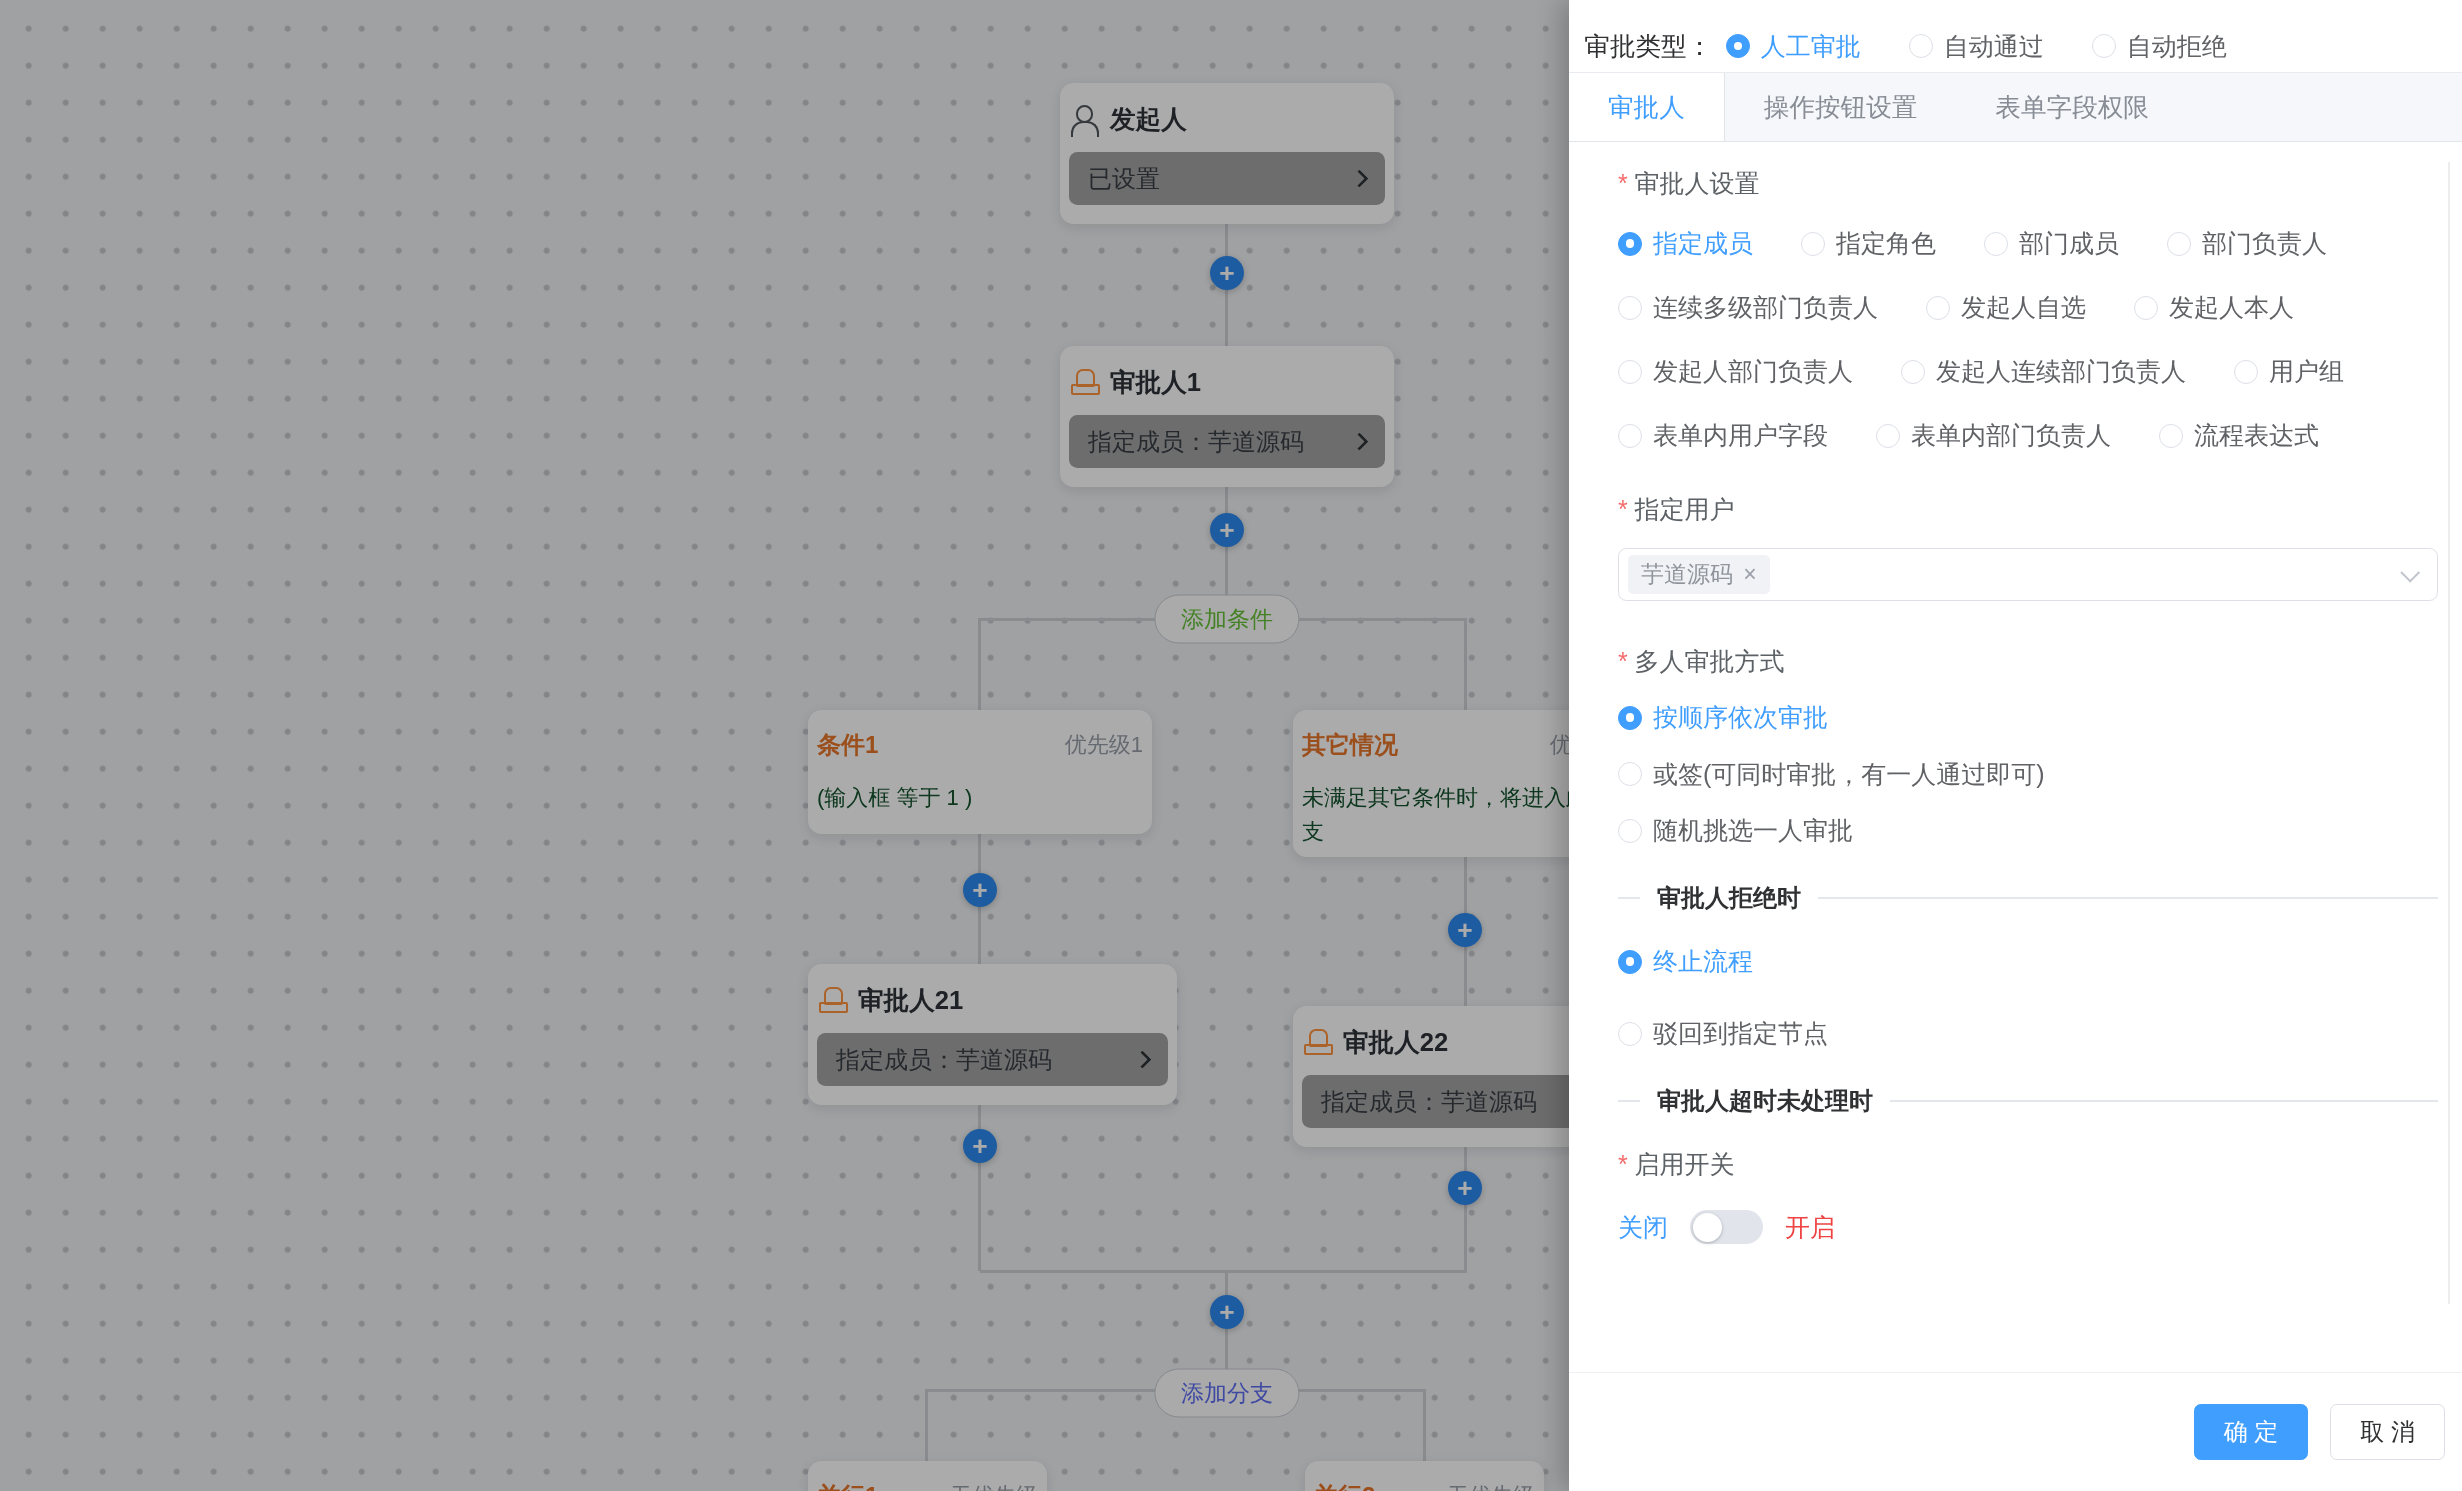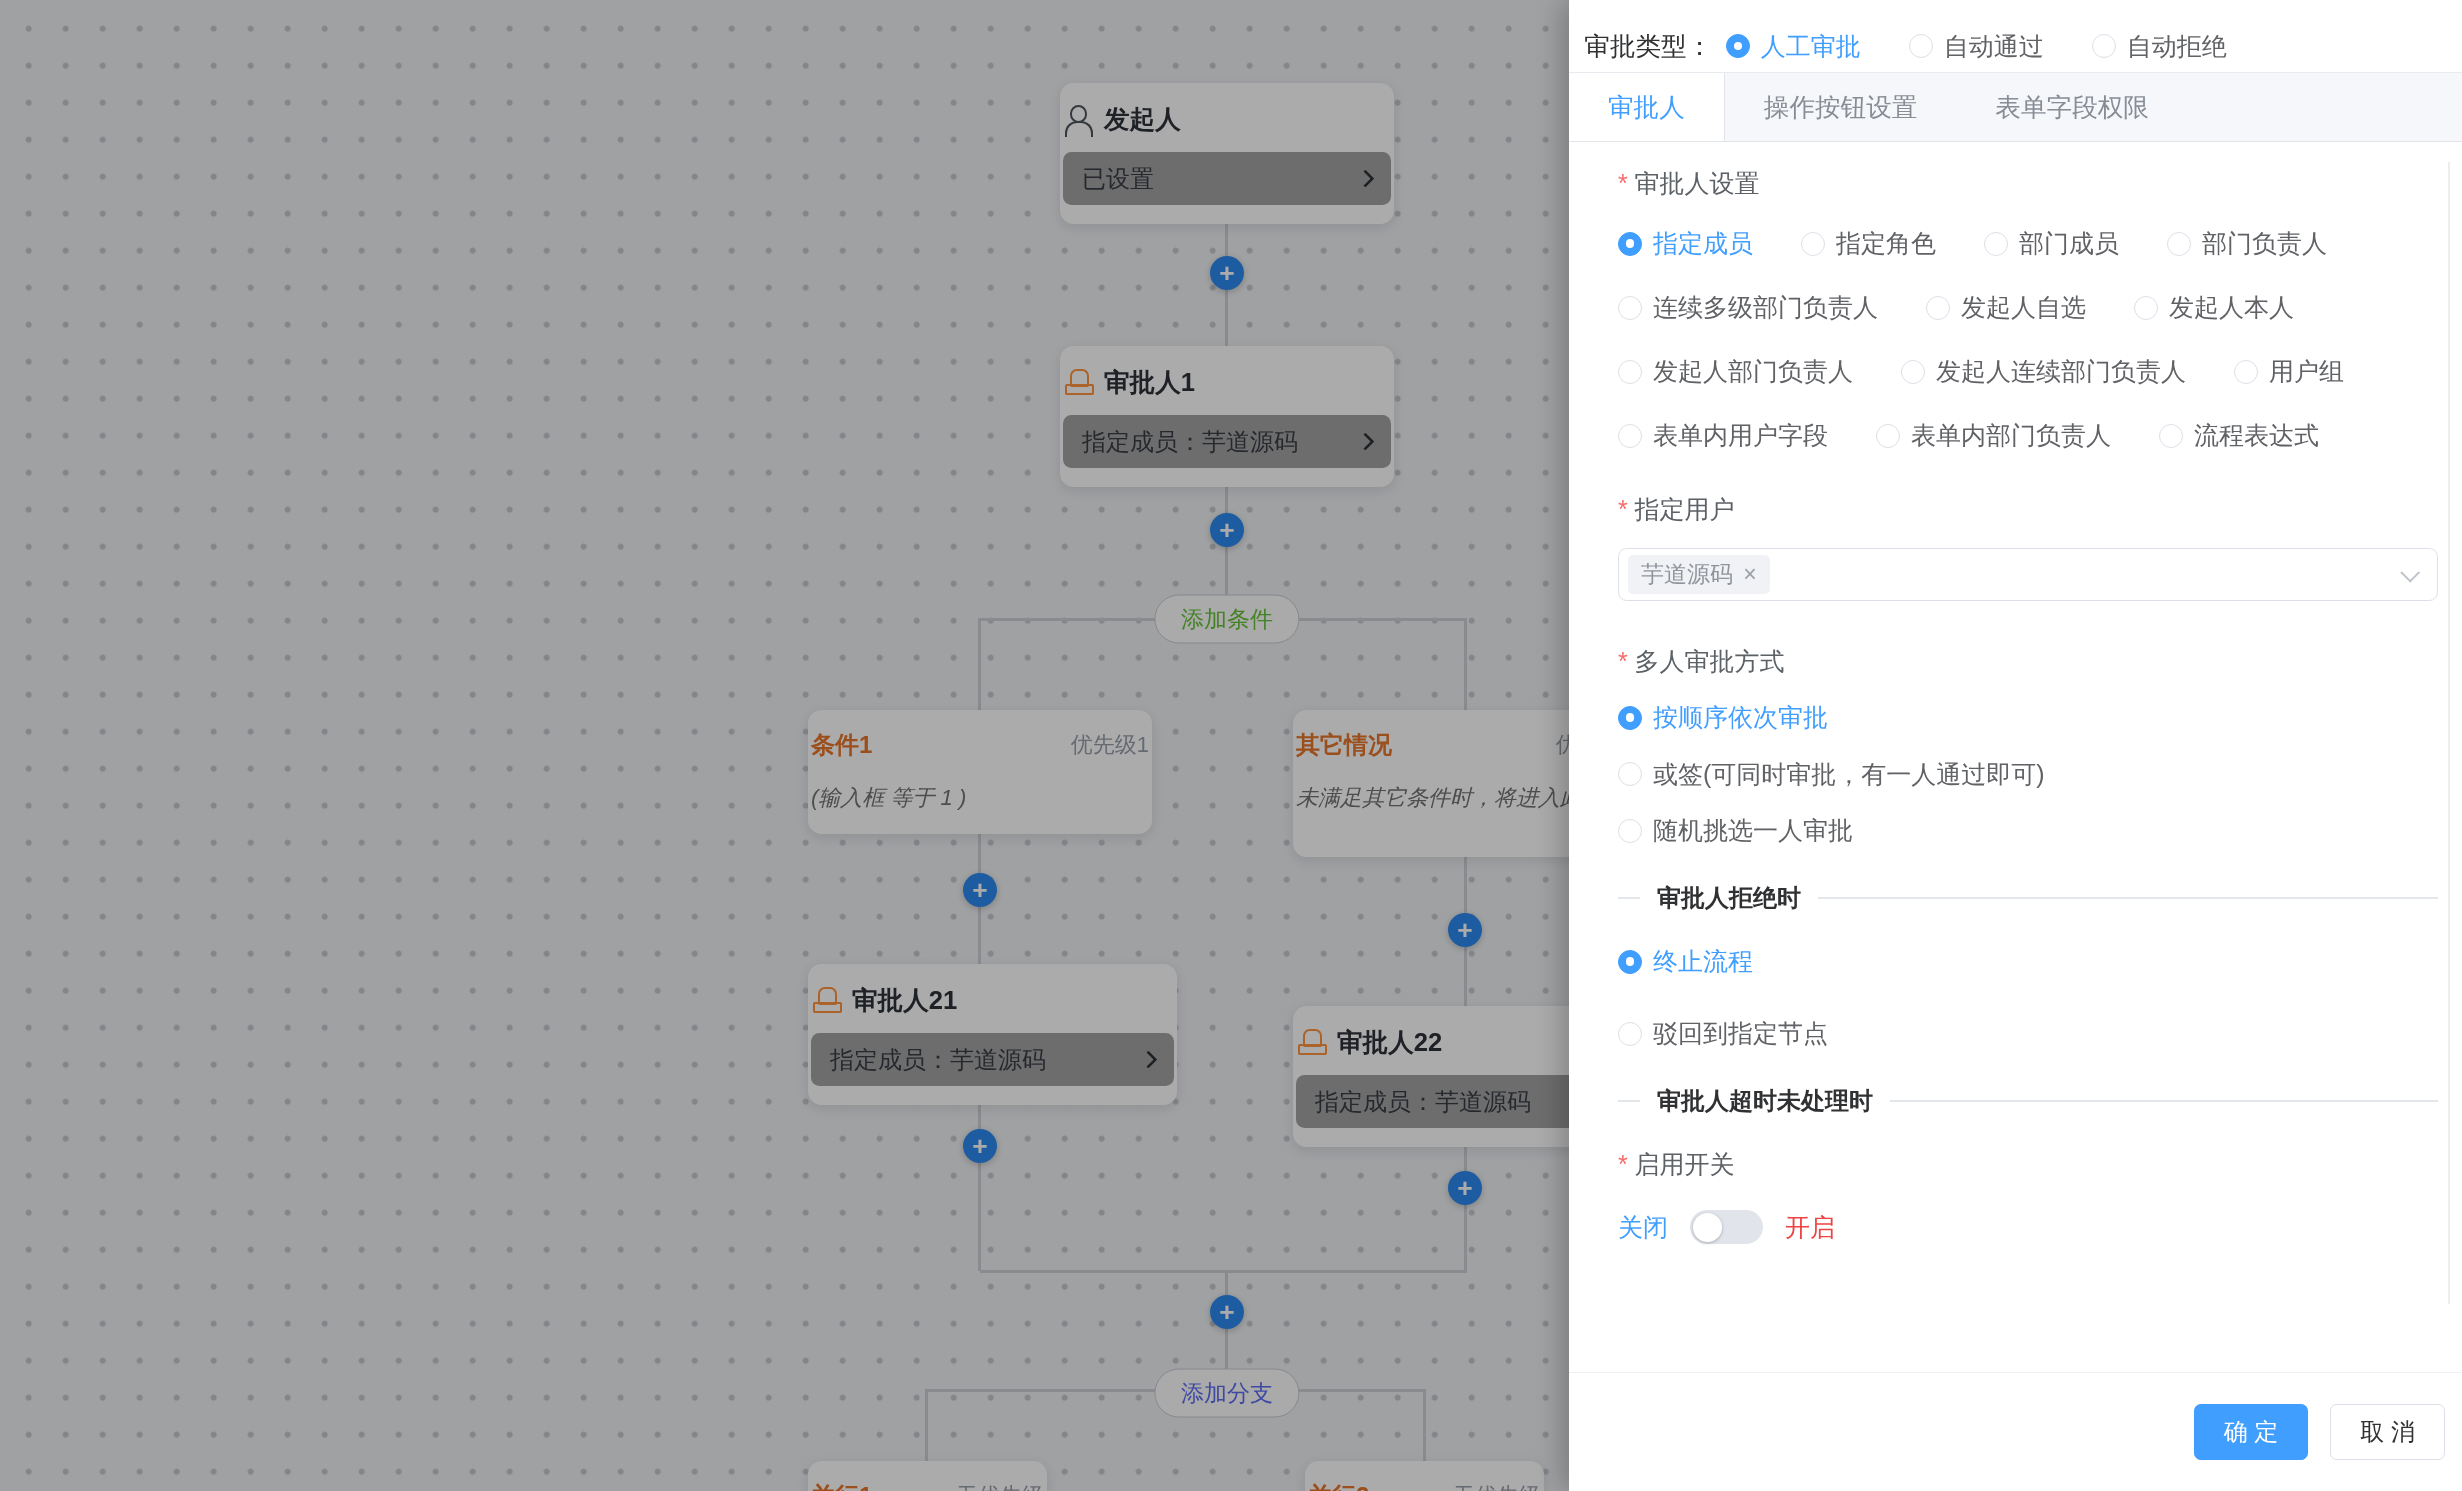--- a/index.html
+++ b/index.html
@@ -9,21 +9,21 @@
 
   
   .canvas { position:absolute; inset:0; z-index:0;
     background-color:#eef0f3;
     background-image:radial-gradient(circle,#c3c6cb 2.6px,transparent 3.4px);
     background-size:37px 37px; background-position:10.2px 10.2px; }
   .vline,.hline { position:absolute; background:#cdd0d5; }
   .vline { width:2.6px; } .hline { height:2.6px; }
 
   .node { position:absolute; background:#fff; border-radius:13.6px;
-    box-shadow:0 3.4px 12px rgba(17,24,39,.10); padding:19px 3px; }
+    box-shadow:0 3.4px 12px rgba(17,24,39,.10); padding:19px 9px; }
   .node-title { display:flex; align-items:center; gap:12px; font-size:25.6px;
     font-weight:700; color:#2e3238; white-space:nowrap; margin-bottom:15.3px; }
   .node-summary { background:#a3a3a3; border-radius:8.5px; height:53px;
     display:flex; align-items:center; justify-content:space-between;
     padding:0 19px; font-size:24px; color:#383d44; white-space:nowrap; }
   .chev { width:12.8px; height:12.8px; border-top:3.4px solid #2f3338; border-right:3.4px solid #2f3338;
     transform:rotate(45deg); border-radius:1.7px; flex:0 0 auto; margin-left:13.6px; }
 
   .icon-user { position:relative; width:29px; height:29px; flex:0 0 auto; }
   .icon-user::before { content:''; position:absolute; top:0; left:6.8px; width:13.6px; height:13.6px;
@@ -32,21 +32,21 @@
     border:2.6px solid #50555c; border-bottom:none; border-radius:12px 12px 0 0; }
   .icon-stamp { position:relative; width:29px; height:29px; flex:0 0 auto; }
   .icon-stamp::before { content:''; position:absolute; top:0.9px; left:6.8px; width:15.3px; height:14.5px;
     border:2.6px solid #ff943e; border-radius:6.8px 6.8px 1.7px 1.7px; }
   .icon-stamp::after { content:''; position:absolute; bottom:1.7px; left:1.7px; width:25.6px; height:7.7px;
     border:2.6px solid #ff943e; border-radius:1.7px; }
 
   .cond-head { display:flex; align-items:center; justify-content:space-between; white-space:nowrap; }
   .cond-name { font-size:24px; font-weight:700; color:#e8762b; }
   .cond-pri { font-size:22px; color:#99a0a9; }
-  .cond-body { margin-top:20.4px; font-size:22px; color:#737373; line-height:34px;font-style:italic; }
+  .cond-body { margin-top:20.4px; font-size:22px; color:#14532d; line-height:34px; }
 
   .plus { position:absolute; width:34px; height:34px; border-radius:50%; background:#2e8af0;
     color:#fff; border:none; display:flex; align-items:center; justify-content:center;
     transform:translate(-50%,-50%); box-shadow:0 1.7px 6.8px rgba(0,0,0,.22); cursor:pointer; }
   .plus span { font-size:26.4px; font-weight:700; line-height:1; }
 
   .pill { position:absolute; transform:translate(-50%,-50%); height:49px; padding:0 25.6px;
     background:#fefefe; border:1.7px solid #c8ccd2; border-radius:25.6px; font-size:23px;
     display:flex; align-items:center; white-space:nowrap; cursor:pointer; }
   .pill.green { color:#67c23a; }

